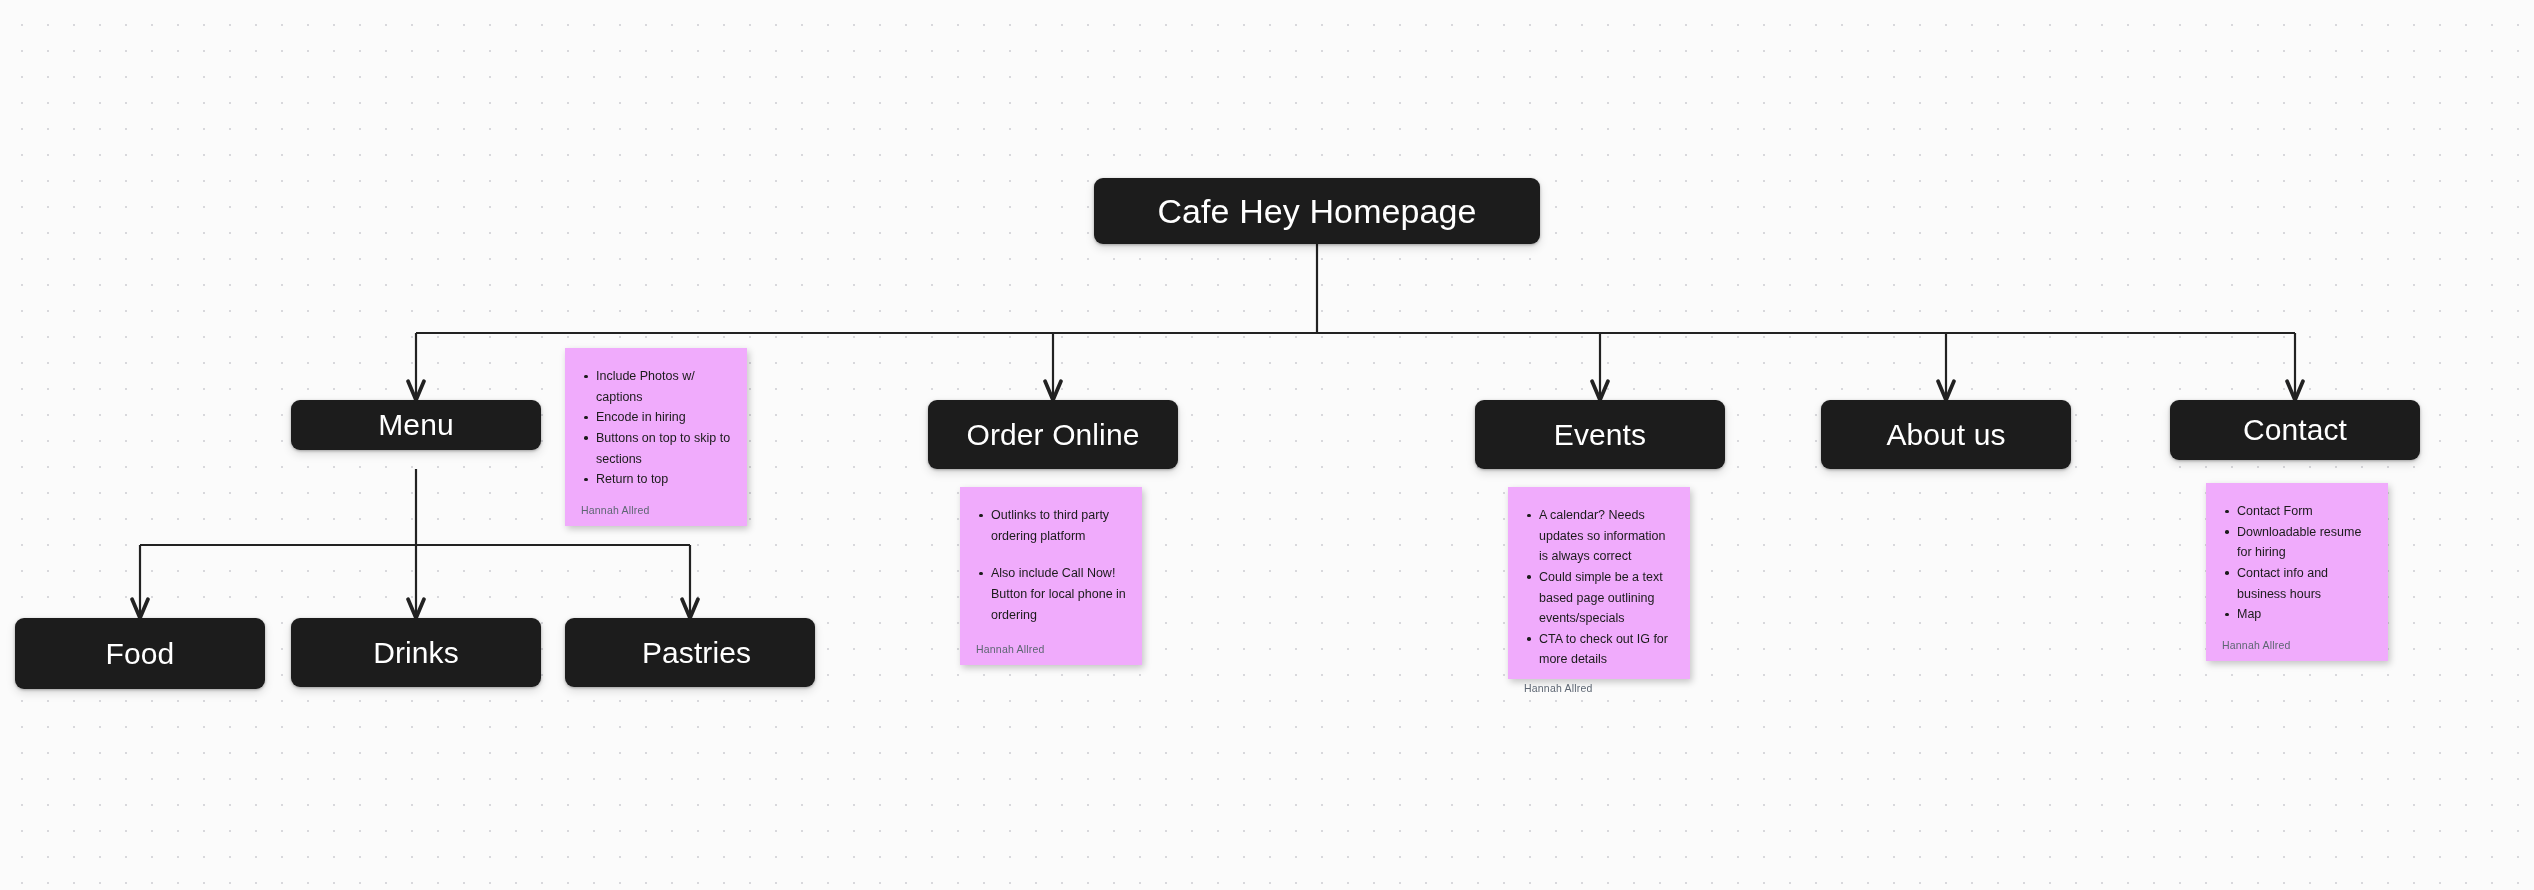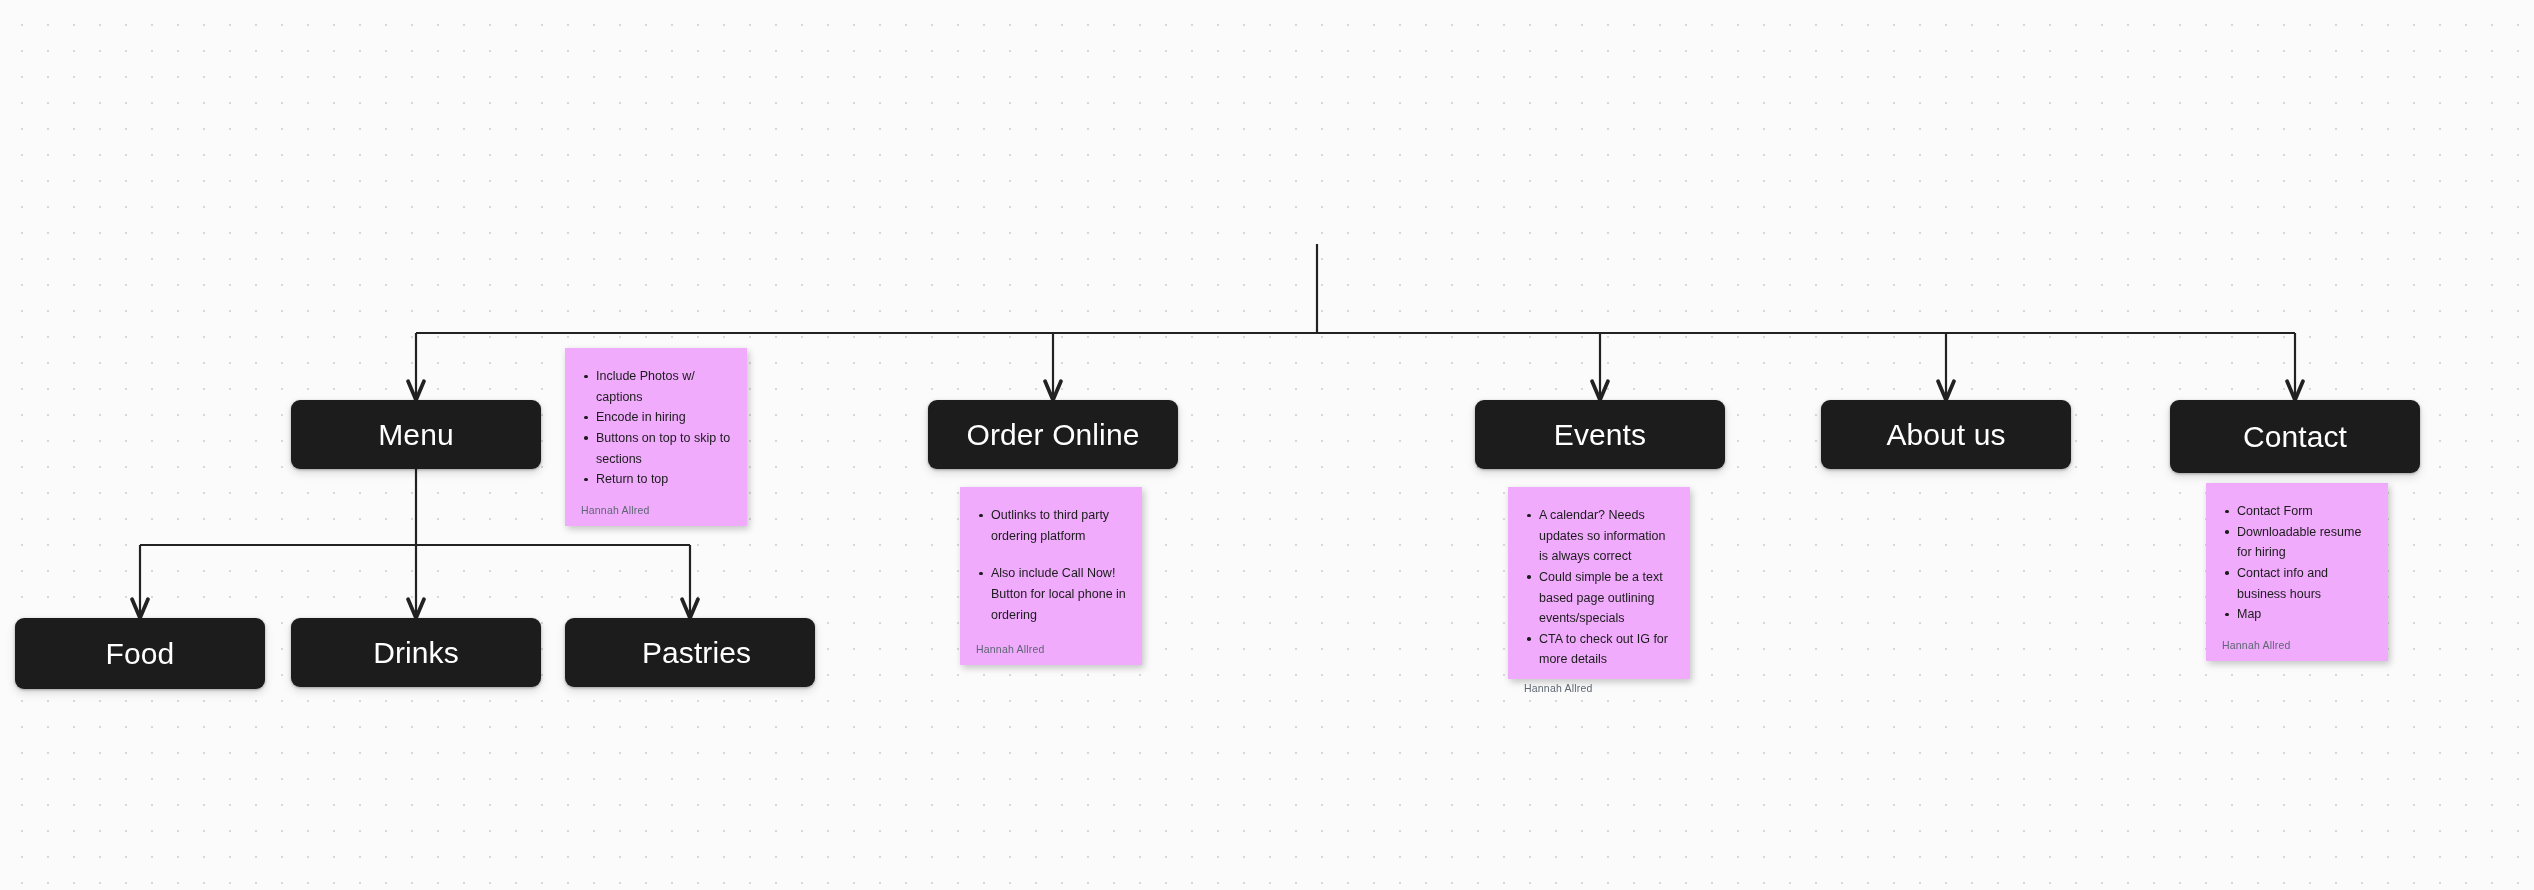--- a/index.html
+++ b/index.html
@@ -136,38 +136,41 @@
       <path d="M 416 469 L 416 545"></path>
 
       <path d="M 140 545 L 690 545"></path>
 
       <path d="M 140 545 L 140 618" marker-end="url(#arrow)"></path>
       <path d="M 416 545 L 416 618" marker-end="url(#arrow)"></path>
       <path d="M 690 545 L 690 618" marker-end="url(#arrow)"></path>
     </g>
   </svg>
 
-
-  <div class="node level2" style="left:291px; top:400px; width:250px; height:69px;">
+  <div class="node root" style="left:1094px; top:178px; width:446px; height:66px;">
+    <span class="node-label">Cafe Hey Homepage</span>
+  </div>
+
+  <div class="node level2" style="left:291px; top:400px; width:250px; height:50px;">
     <span class="node-label">Menu</span>
   </div>
 
   <div class="node level2" style="left:928px; top:400px; width:250px; height:69px;">
     <span class="node-label">Order Online</span>
   </div>
 
   <div class="node level2" style="left:1821px; top:400px; width:250px; height:69px;">
     <span class="node-label">About us</span>
   </div>
 
   <div class="node level2" style="left:1475px; top:400px; width:250px; height:69px;">
     <span class="node-label">Events</span>
   </div>
 
-  <div class="node level2" style="left:2170px; top:400px; width:250px; height:73px;">
+  <div class="node level2" style="left:2170px; top:400px; width:250px; height:60px;">
     <span class="node-label">Contact</span>
   </div>
 
   <div class="node level3" style="left:15px; top:618px; width:250px; height:71px;">
     <span class="node-label">Food</span>
   </div>
 
   <div class="node level3" style="left:291px; top:618px; width:250px; height:69px;">
     <span class="node-label">Drinks</span>
   </div>

